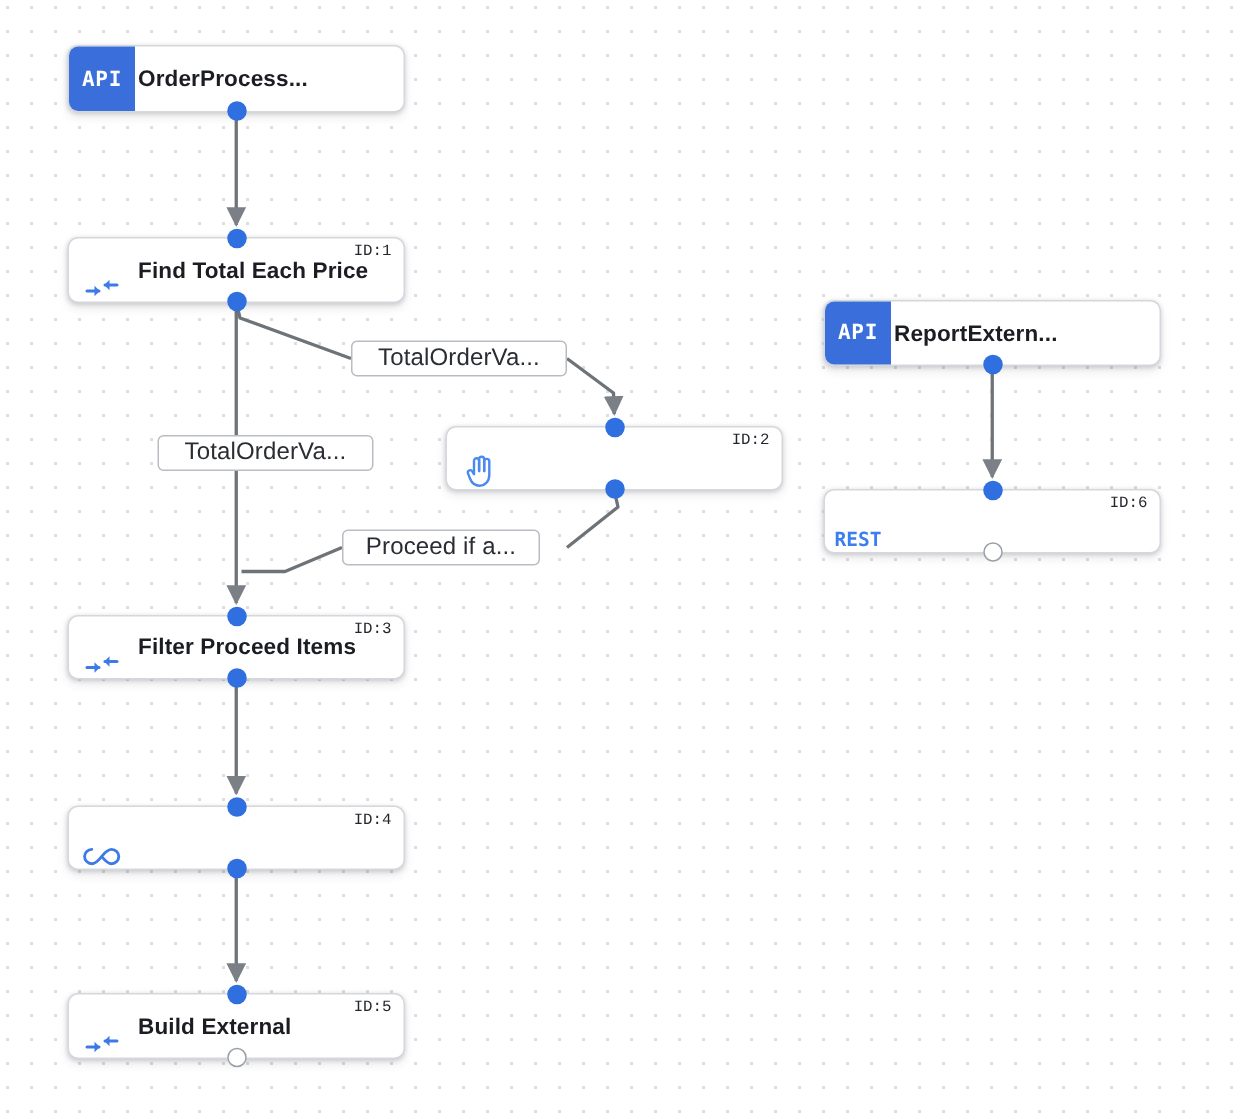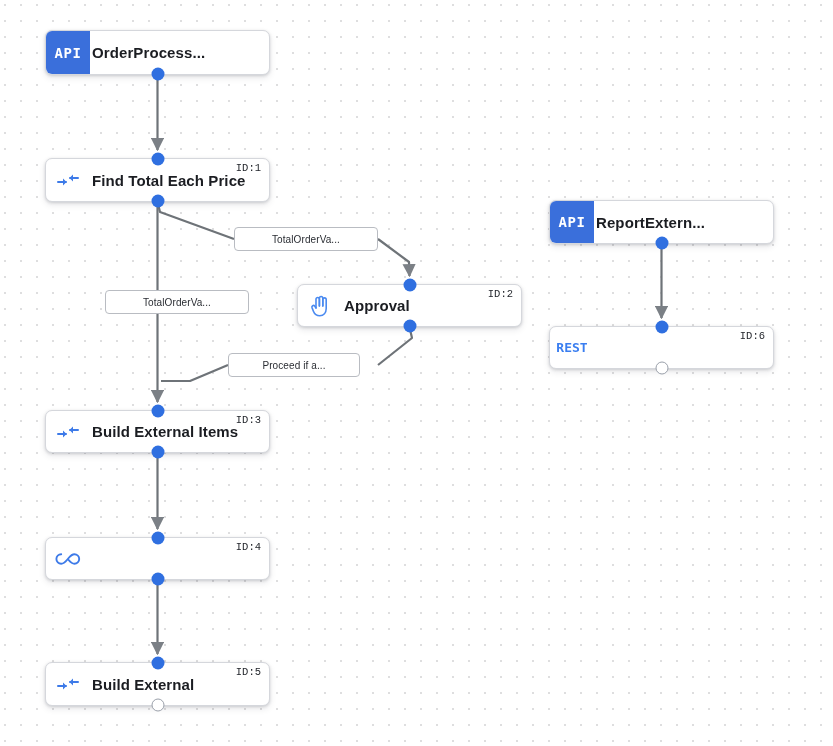--- a/index.html
+++ b/index.html
@@ -58,21 +58,21 @@
     font-family: "DejaVu Sans Mono", monospace;
     font-size: 14px;
     font-weight: 700;
     letter-spacing: 0.5px;
   }
 
   .node-iconcell {
     width: 44px;
     flex: 0 0 44px;
     display: flex;
-    align-items: center;
+    align-items: flex-end;
     justify-content: center;
   }
 
   .node-iconcell.rest-text {
     color: #3a7ef0;
     font-family: "DejaVu Sans Mono", monospace;
     font-size: 13px;
     font-weight: 700;
     letter-spacing: 0px;
   }
@@ -123,21 +123,21 @@
   .edge-label {
     position: absolute;
     box-sizing: border-box;
     background: #ffffff;
     border: 1px solid #b9bcc2;
     border-radius: 4px;
     height: 24px;
     display: flex;
     align-items: center;
     justify-content: center;
-    font-size: 10px;
+    font-size: 16px;
     color: #2a2d33;
     letter-spacing: 0.1px;
     white-space: nowrap;
     padding: 0 14px;
   }
 </style>
 </head>
 <body>
 
 <div id="canvas">
@@ -209,38 +209,37 @@
   <div class="node" style="left:297px; top:284px; width:225px; height:43px;">
     <div class="node-iconcell">
       <svg width="22" height="24" viewBox="0 0 22 24">
         <g fill="none" stroke="#4a8af0" stroke-width="1.6" stroke-linejoin="round" stroke-linecap="round">
           <path d="M7 14 V5.2 a1.7 1.7 0 0 1 3.4 0 V12"></path>
           <path d="M10.4 12 V4.2 a1.7 1.7 0 0 1 3.4 0 V12"></path>
           <path d="M13.8 12 V5.6 a1.7 1.7 0 0 1 3.4 0 V14.5 c0 4.2 -2.6 7.3 -6.4 7.3 c-3.4 0 -5.4 -2 -6.4 -4.6 L3 13.6 a1.6 1.6 0 0 1 2.7 -1.6 L7 14"></path>
         </g>
       </svg>
     </div>
-    <div class="node-title">Approval</div>
     <div class="node-id">ID:2</div>
     <div class="port filled top"></div>
     <div class="port filled bottom"></div>
   </div>
 
   <div class="node" style="left:45px; top:410px; width:225px; height:43px;">
     <div class="node-iconcell">
       <svg width="24" height="18" viewBox="0 0 24 18">
         <g stroke="#3d7ae8" stroke-width="2" fill="none" stroke-linecap="round">
           <path d="M2 11 L10 11"></path>
           <path d="M7 7.5 L10.5 11 L7 14.5" fill="#3d7ae8" stroke="none"></path>
           <path d="M22 7 L14 7"></path>
           <path d="M17 3.5 L13.5 7 L17 10.5" fill="#3d7ae8" stroke="none"></path>
         </g>
       </svg>
     </div>
-    <div class="node-title">Build External Items</div>
+    <div class="node-title">Filter Proceed Items</div>
     <div class="node-id">ID:3</div>
     <div class="port filled top"></div>
     <div class="port filled bottom"></div>
   </div>
 
   <div class="node" style="left:45px; top:537px; width:225px; height:43px;">
     <div class="node-iconcell">
       <svg width="26" height="16" viewBox="0 0 26 16">
         <g fill="none" stroke="#3d7ae8" stroke-width="1.9" stroke-linecap="round">
           <path d="M6.2 3.2 a4.8 4.8 0 1 0 0 9.6 c3 0 4.6 -2.4 6.6 -4.8 c2 -2.4 3.6 -4.8 6.6 -4.8 a4.8 4.8 0 0 1 0 9.6 c-3 0 -4.6 -2.4 -6.6 -4.8"></path>

